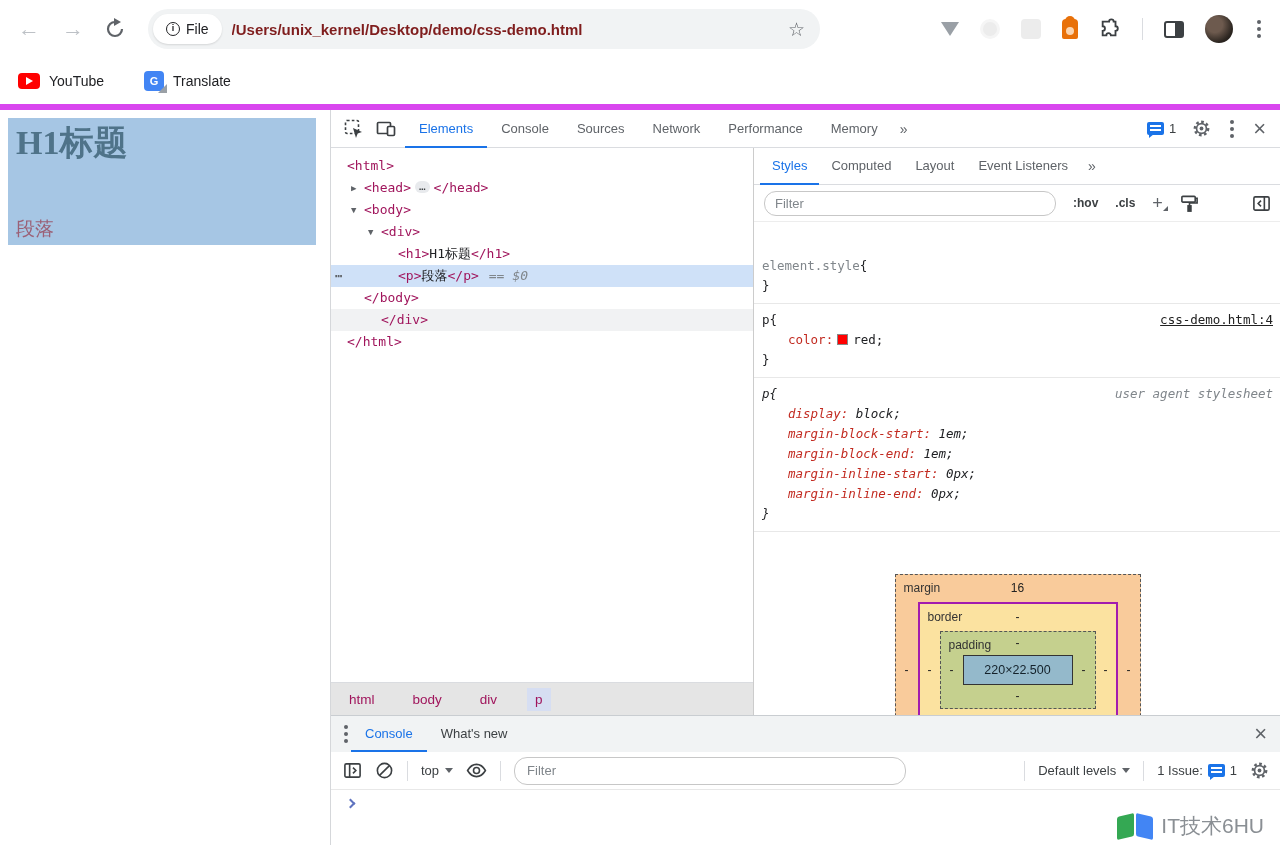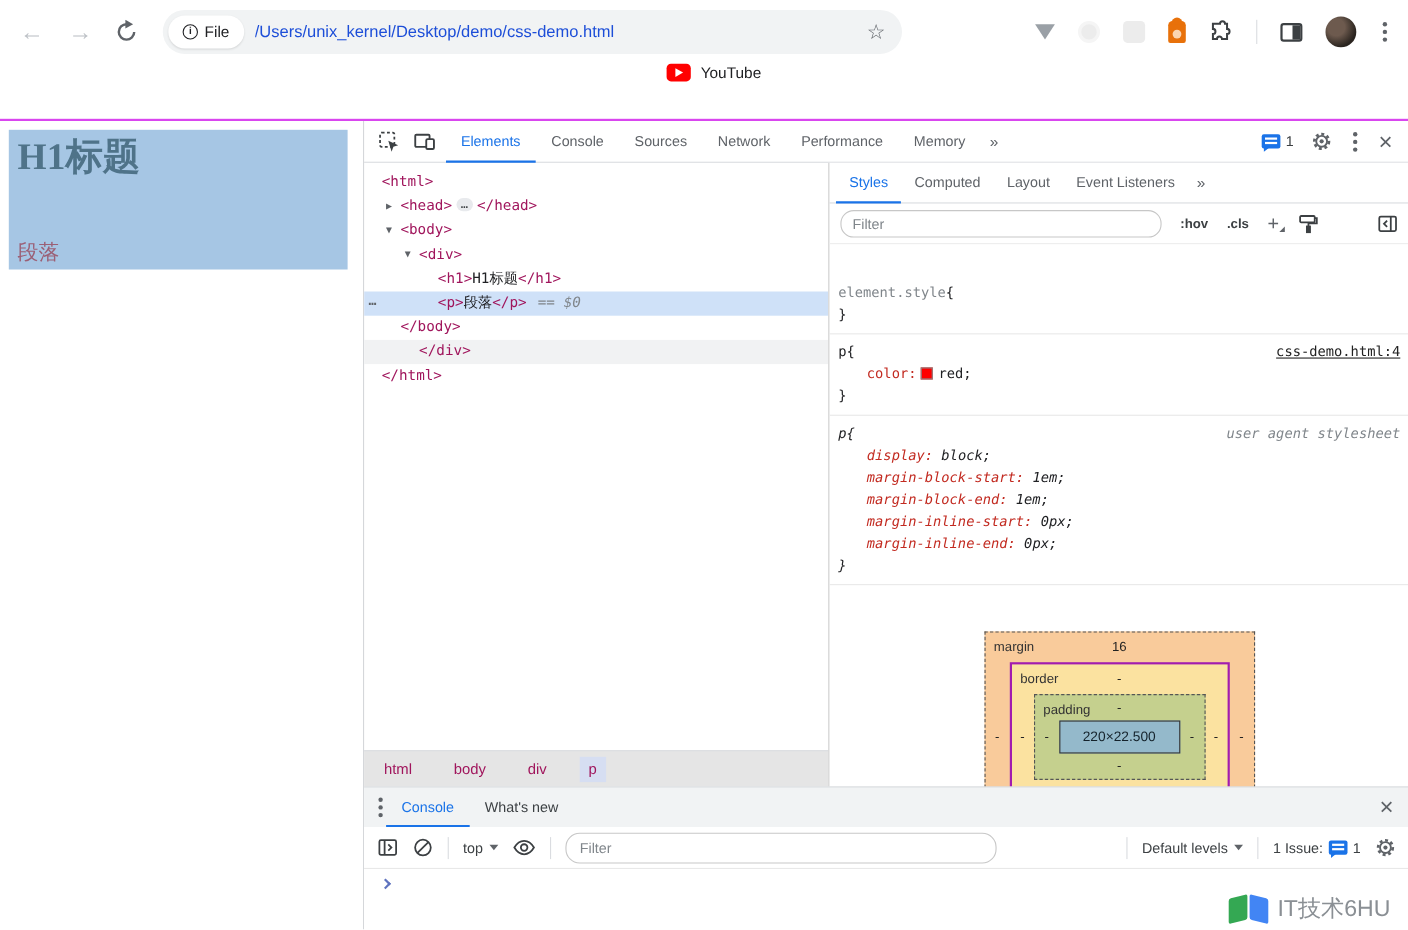--- a/index.html
+++ b/index.html
@@ -6,38 +6,38 @@
   html,body { width:1280px; height:845px; background:#fff; font-family:"Liberation Sans",sans-serif; overflow:hidden; position:relative; }
 
   
   .toolbar { position:absolute; top:0; left:0; width:1280px; height:58px; background:#fff; display:flex; align-items:center; }
   .nav-ico { font-size:22px; color:#bdc1c6; width:30px; text-align:center; margin-left:14px; }
   .reload-svg { margin-left:16px; width:22px; height:22px; }
   .omnibox { margin-left:22px; width:672px; height:40px; background:#f1f3f4; border-radius:20px; display:flex; align-items:center; }
   .scheme-chip { margin-left:5px; height:30px; background:#fff; border-radius:15px; display:flex; align-items:center; padding:0 13px; box-shadow:0 1px 2px rgba(0,0,0,.12); }
   .info-circle { width:14px; height:14px; border:1.5px solid #202124; border-radius:50%; font-size:9px; line-height:11px; text-align:center; color:#202124; font-weight:bold; margin-right:6px; }
   .chip-label { font-size:14px; color:#202124; }
-  .url-text { font-size:15px; color:#1d4ed8; margin-left:10px; flex:1; white-space:nowrap; overflow:hidden; }
+  .url-text { font-size:15px; color:#7f1d1d; margin-left:10px; flex:1; white-space:nowrap; overflow:hidden;font-weight:bold; }
   .star { font-size:19px; color:#5f6368; margin-right:15px; }
   .ext-row { margin-left:auto; display:flex; align-items:center; gap:21px; padding-right:16px; }
   .vue-ico { width:0; height:0; border-left:9px solid transparent; border-right:9px solid transparent; border-top:14px solid #9aa0a6; }
   .gray-circ { width:20px; height:20px; border-radius:50%; background:#ececec; border:3px solid #f5f5f5; }
   .gray-sq { width:20px; height:20px; border-radius:4px; background:#ececec; }
   .hydrant { width:16px; height:20px; background:#e8710a; border-radius:4px 4px 2px 2px; position:relative; }
   .hydrant::before { content:""; position:absolute; top:-3px; left:3px; width:10px; height:6px; background:#e8710a; border-radius:5px 5px 0 0; }
   .hydrant::after { content:""; position:absolute; bottom:4px; left:4px; width:8px; height:8px; border-radius:50%; background:#fbd5b0; }
   .puzzle-svg { width:22px; height:22px; }
   .tb-sep { width:1px; height:22px; background:#dadce0; }
   .sidepanel { width:20px; height:17px; border:2px solid #3c4043; border-radius:3px; position:relative; }
   .sidepanel::after { content:""; position:absolute; right:0; top:0; width:7px; height:13px; background:#3c4043; }
   .avatar { width:28px; height:28px; border-radius:50%; background:radial-gradient(circle at 35% 35%, #6d5a4e 0 30%, #2a241f 70%); }
   .vdots { width:4px; height:4px; border-radius:50%; background:#5f6368; box-shadow:0 7px 0 #5f6368, 0 14px 0 #5f6368; margin-top:-14px; }
   .menu-dots-wrap { width:10px; height:20px; display:flex; justify-content:center; align-items:center; }
 
-  .bookmarks { position:absolute; top:58px; left:0; width:1280px; height:52px; background:#fff; display:flex; align-items:center; padding-left:18px; gap:40px; border-bottom:2px solid #d946ef;flex-direction:column; }
+  .bookmarks { position:absolute; top:58px; left:0; width:1280px; height:52px; background:#fff; display:flex; align-items:center; padding-left:18px; gap:40px; border-bottom:6px solid #d946ef; }
   .bm-item { display:flex; align-items:center; gap:9px; font-size:14px; color:#202124; }
   .yt-ico { width:22px; height:16px; background:#f00; border-radius:4px; position:relative; }
   .yt-ico::after { content:""; position:absolute; left:8px; top:4px; border-left:7px solid #fff; border-top:4px solid transparent; border-bottom:4px solid transparent; }
   .gt-ico { width:20px; height:20px; background:#4285f4; border-radius:4px; color:#fff; font-size:11px; font-weight:bold; text-align:center; line-height:20px; position:relative; }
   .gt-ico::after { content:""; position:absolute; right:-3px; bottom:-2px; border-left:9px solid transparent; border-bottom:9px solid #9aa0a6; }
 
   
   .page-area { position:absolute; top:110px; left:0; width:330px; height:735px; background:#fff; }
   .demo-div { position:absolute; left:8px; top:8px; width:308px; height:127px; background:#a6c6e4; }
   .demo-h1 { position:absolute; left:8px; top:2px; font-family:"Liberation Serif",serif; font-weight:bold; font-size:34px; color:#4f7389; }

